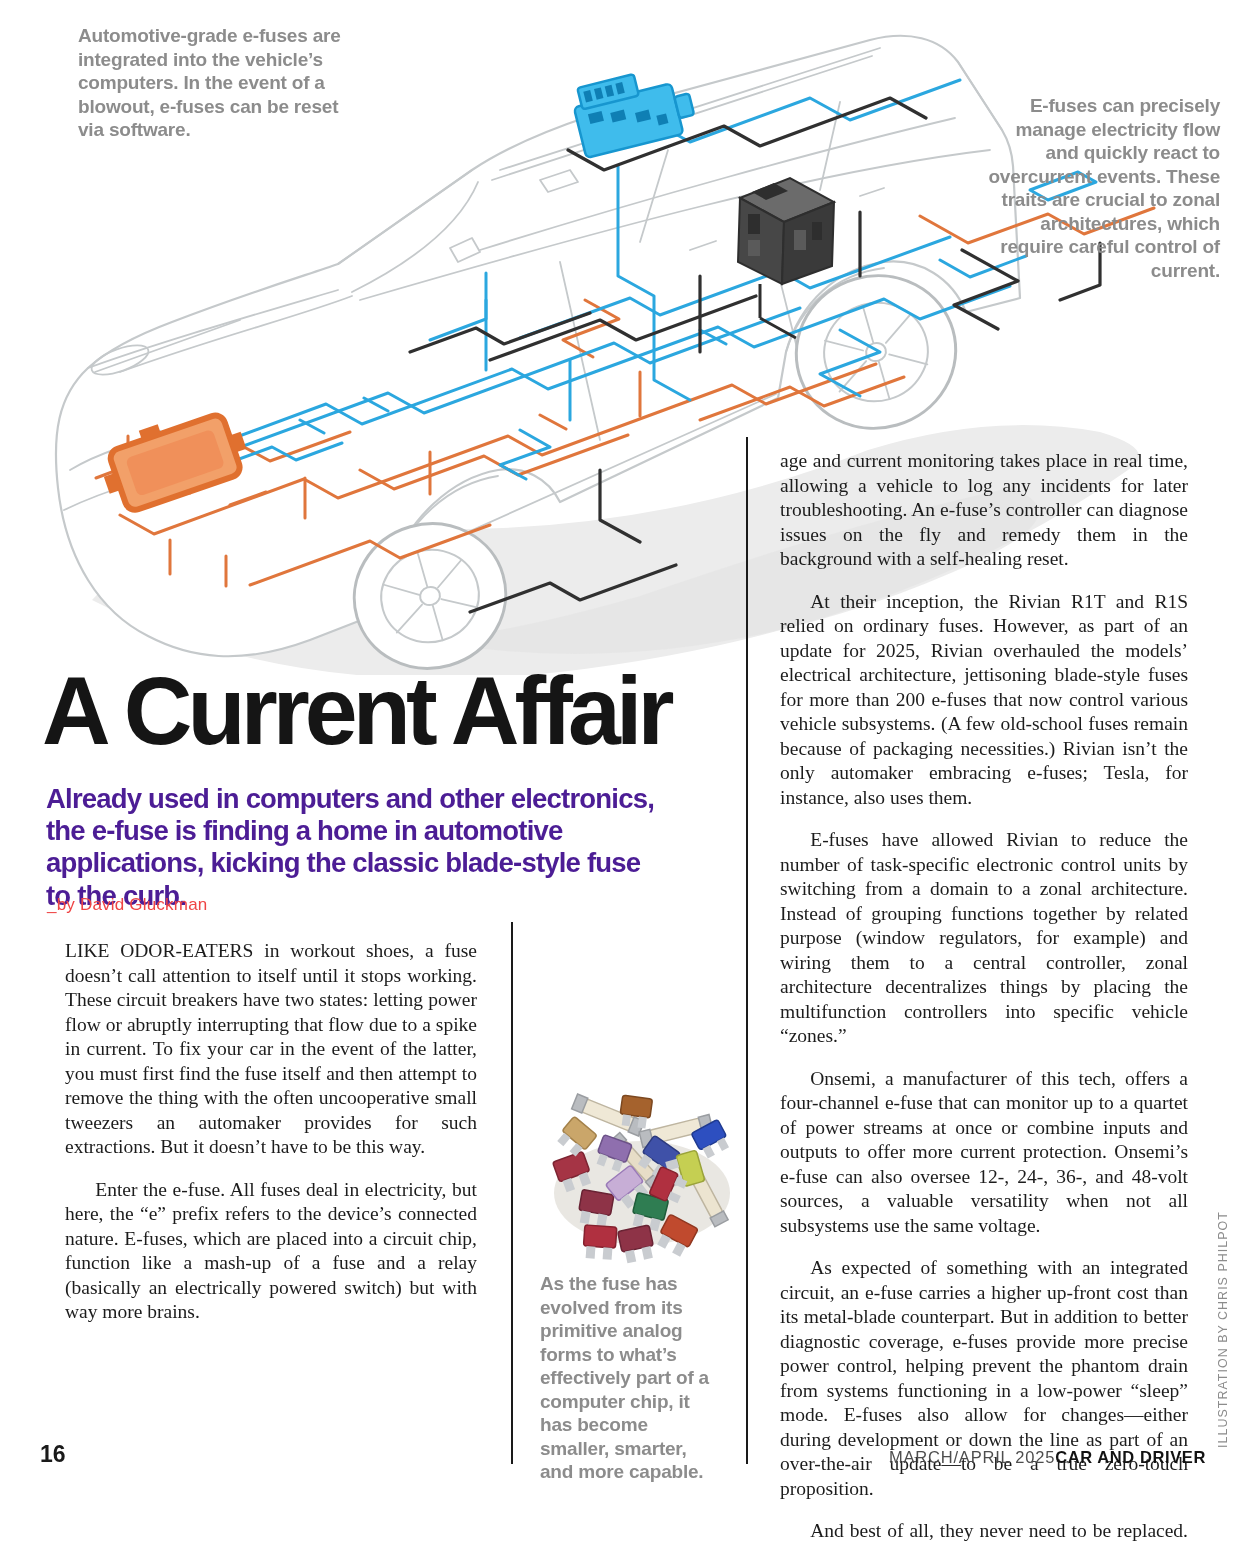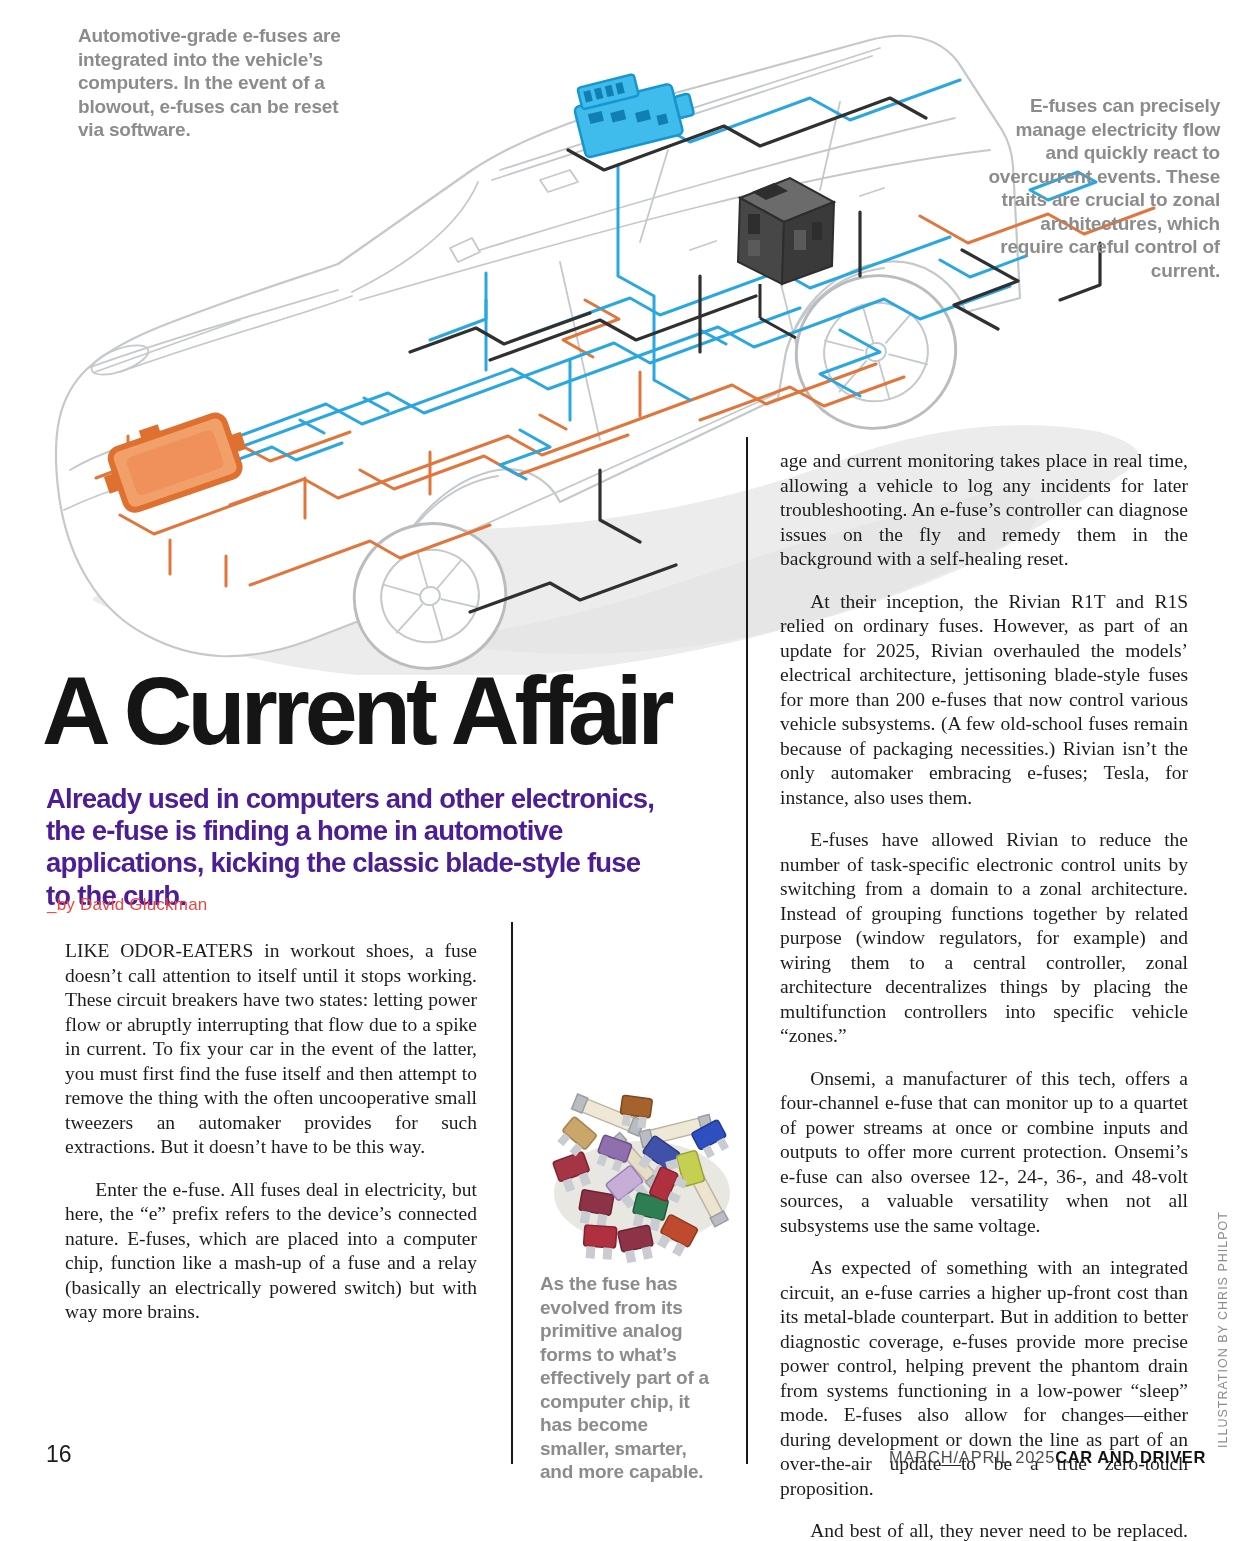--- a/index.html
+++ b/index.html
@@ -47,22 +47,22 @@
   .col p + p{text-indent:1.55em;}
   #col-left{top:921px;left:47px;width:448px;}
   #col-right{top:431px;left:762px;width:444px;}
   .vrule{width:1.6px;background:#1a1a1a;}
   #rule-mid{left:511px;top:922px;height:542px;}
   #rule-right{left:746px;top:437px;height:1027px;}
   
   #fusepile{top:1073px;left:538px;width:208px;height:192px;}
   
   #page-num{
-    top:1441px;left:46px;font-family:"Liberation Sans",sans-serif;
-    font-weight:normal;font-size:23px;color:#1a1a1a;
+    top:1441px;left:40px;font-family:"Liberation Sans",sans-serif;
+    font-weight:bold;font-size:23px;color:#1a1a1a;
   }
   #footer-right{
     top:1448px;left:700px;width:506px;text-align:right;
     font-family:"Liberation Sans",sans-serif;font-size:16.5px;color:#4d4d4d;letter-spacing:0.8px;
   }
   #footer-right .mag{font-weight:bold;color:#121212;letter-spacing:0.6px;}
   
   #credit{
     top:1148px;left:1216px;height:300px;
     writing-mode:vertical-rl;transform:rotate(180deg);
@@ -204,21 +204,21 @@
 
 <div class="abs caption" id="cap-top-left">Automotive-grade e-fuses are integrated into the vehicle’s computers. In the event of a blowout, e-fuses can be reset via software.</div>
 <div class="abs caption" id="cap-top-right">E-fuses can precisely manage electricity flow and quickly react to overcurrent events. These traits are crucial to zonal architectures, which require careful control of current.</div>
 
 <h1 class="abs" id="headline" style="margin:0;">A Current Affair</h1>
 <div class="abs" id="subtitle">Already used in computers and other electronics, the e-fuse is finding a home in automotive applications, kicking the classic blade-style fuse to the curb.</div>
 <div class="abs" id="byline">_by David Gluckman</div>
 
 <div class="abs col" id="col-left">
     <p>LIKE ODOR-EATERS in workout shoes, a fuse doesn’t call attention to itself until it stops working. These circuit breakers have two states: letting power flow or abruptly interrupting that flow due to a spike in current. To fix your car in the event of the latter, you must first find the fuse itself and then attempt to remove the thing with the often uncooperative small tweezers an automaker provides for such extractions. But it doesn’t have to be this way.</p>
-    <p>Enter the e-fuse. All fuses deal in electricity, but here, the “e” prefix refers to the device’s connected nature. E-fuses, which are placed into a computer chip, function like a mash-up of a fuse and a relay (basically an electrically powered switch) but with way more brains.</p>
+    <p>Enter the e-fuse. All fuses deal in electricity, but here, the “e” prefix refers to the device’s connected nature. E-fuses, which are placed into a circuit chip, function like a mash-up of a fuse and a relay (basically an electrically powered switch) but with way more brains.</p>
   </div>
 <div class="abs vrule" id="rule-mid"></div>
 <div class="abs vrule" id="rule-right"></div>
 <div class="abs col" id="col-right">
     <p>age and current monitoring takes place in real time, allowing a vehicle to log any incidents for later troubleshooting. An e-fuse’s controller can diagnose issues on the fly and remedy them in the background with a self-healing reset.</p>
     <p>At their inception, the Rivian R1T and R1S relied on ordinary fuses. However, as part of an update for 2025, Rivian overhauled the models’ electrical architecture, jettisoning blade-style fuses for more than 200 e-fuses that now control various vehicle subsystems. (A few old-school fuses remain because of packaging necessities.) Rivian isn’t the only automaker embracing e-fuses; Tesla, for instance, also uses them.</p>
     <p>E-fuses have allowed Rivian to reduce the number of task-specific electronic control units by switching from a domain to a zonal architecture. Instead of grouping functions together by related purpose (window regulators, for example) and wiring them to a central controller, zonal architecture decentralizes things by placing the multifunction controllers into specific vehicle “zones.”</p>
     <p>Onsemi, a manufacturer of this tech, offers a four-channel e-fuse that can monitor up to a quartet of power streams at once or combine inputs and outputs to offer more current protection. Onsemi’s e-fuse can also oversee 12-, 24-, 36-, and 48-volt sources, a valuable versatility when not all subsystems use the same voltage.</p>
     <p>As expected of something with an integrated circuit, an e-fuse carries a higher up-front cost than its metal-blade counterpart. But in addition to better diagnostic coverage, e-fuses provide more precise power control, helping prevent the phantom drain from systems functioning in a low-power “sleep” mode. E-fuses also allow for changes—either during development or down the line as part of an over-the-air update—to be a true zero-touch proposition.</p>
     <p>And best of all, they never need to be replaced. Good riddance to bad tweezers.</p>

